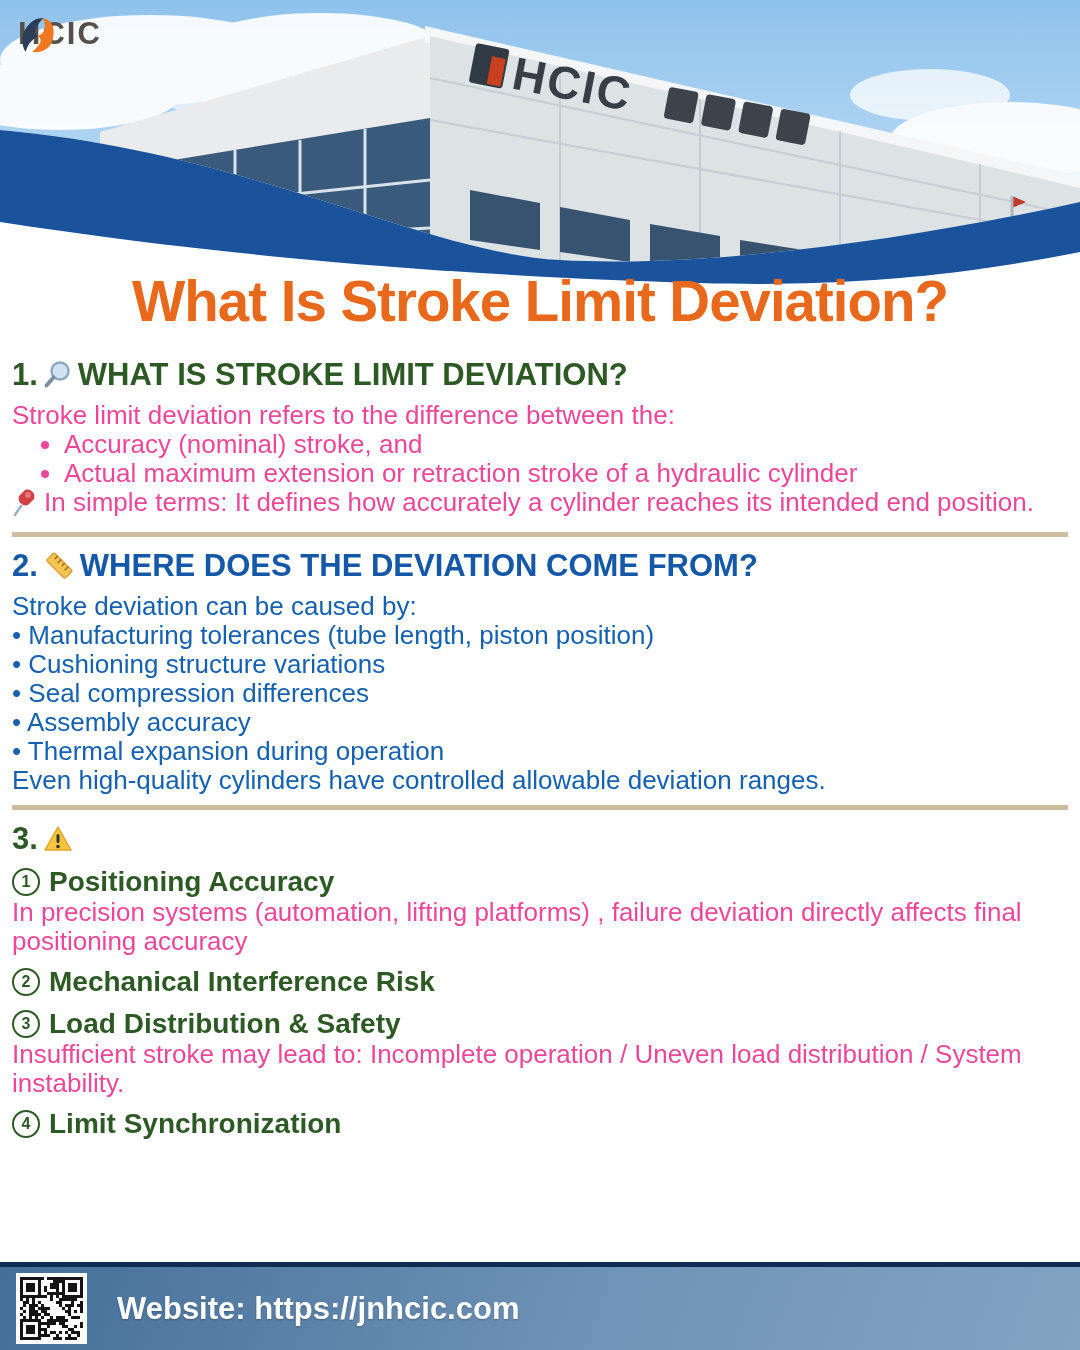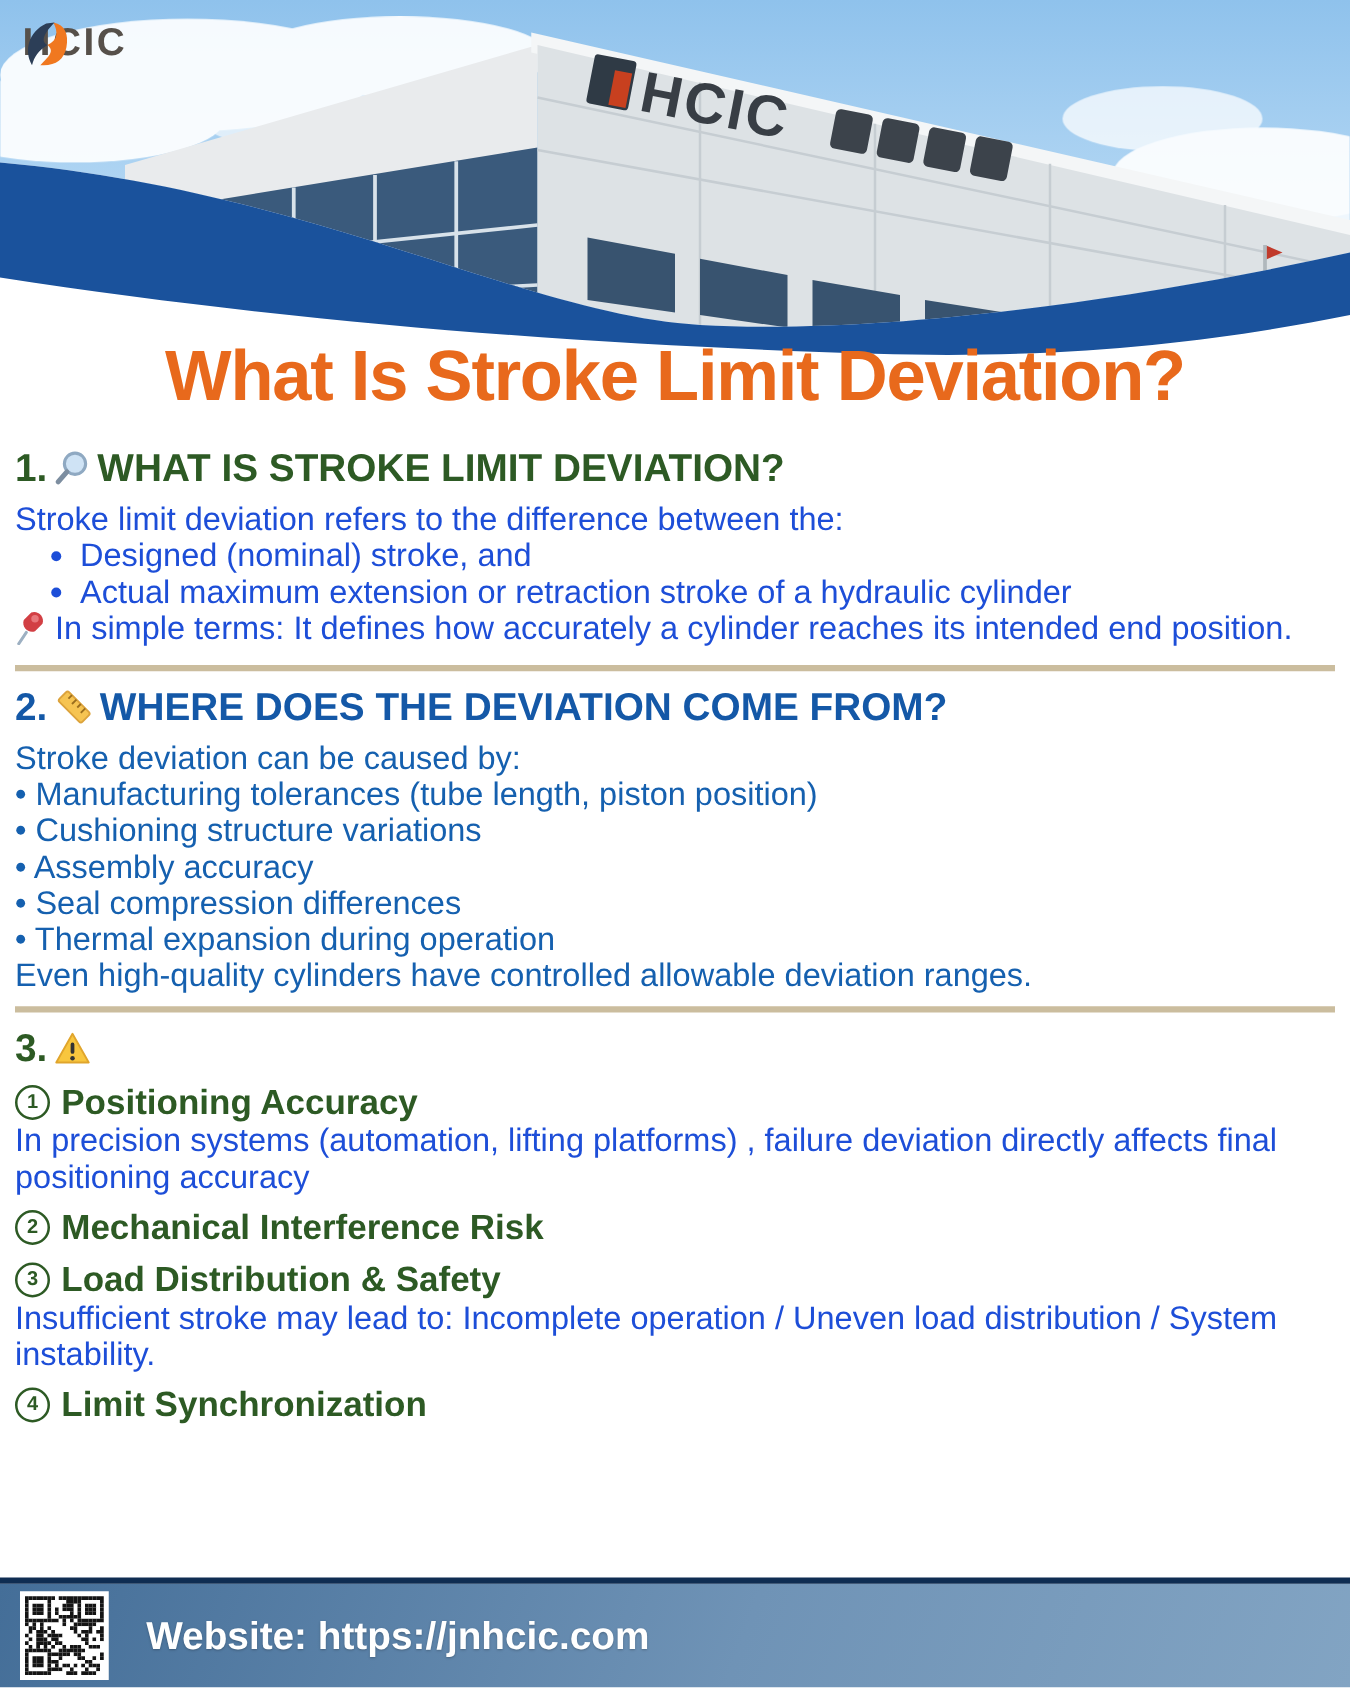--- a/index.html
+++ b/index.html
@@ -22,21 +22,21 @@
   }
   
   .content{padding:0 12px;}
   .sec-head{
     display:flex;align-items:center;gap:5px;
     font-size:31px;font-weight:bold;line-height:34px;
   }
   .sec-head .icon{display:inline-flex;flex:0 0 auto;}
   .s1 .sec-head,.s3 .sec-head{color:#2d5a24;}
   .s2 .sec-head{color:#1458a7;}
-  .s1-body,.s3-body{color:#1d4ed8;}
+  .s1-body,.s3-body{color:#ec4899;}
   .s2-body{color:#1560af;}
   .bodytxt{font-size:26px;line-height:29px;}
   .s1 .sec-head{margin-top:24px;}
   .s2 .sec-head{margin-top:12px;}
   .s3 .sec-head{margin-top:12px;}
   .intro{margin-top:9px;}
   ul.dotlist{margin:0;padding-left:52px;list-style:disc;}
   .flatlist div::before{content:"• ";}
   .note{margin-top:0;}
   .note .icon{display:inline-block;vertical-align:-5px;margin-right:6px;}
@@ -172,21 +172,21 @@
         <svg width="30" height="30" viewBox="0 0 30 30">
           <circle cx="17" cy="11" r="8.5" fill="#cfe3f5" stroke="#8fa9c2" stroke-width="2.5"></circle>
           <line x1="10.5" y1="17.5" x2="3.5" y2="25.5" stroke="#7d8ea0" stroke-width="4" stroke-linecap="round"></line>
         </svg>
       </span>
       <span>WHAT IS STROKE LIMIT DEVIATION?</span>
     </div>
     <div class="s1-body bodytxt">
       <div class="intro">Stroke limit deviation refers to the difference between the:</div>
       <ul class="dotlist">
-        <li>Designed (nominal) stroke, and</li>
+        <li>Accuracy (nominal) stroke, and</li>
         <li>Actual maximum extension or retraction stroke of a hydraulic cylinder</li>
       </ul>
       <div class="note">
         <span class="icon">
           <svg width="26" height="28" viewBox="0 0 26 28">
             <line x1="9" y1="18" x2="3" y2="27" stroke="#9db0c2" stroke-width="2.5" stroke-linecap="round"></line>
             <path d="M13,2 C18,0 24,5 22,11 L16,17 C11,19 5,14 7,8 Z" fill="#d23f44"></path>
             <circle cx="16" cy="7" r="3" fill="#e8777b"></circle>
           </svg>
         </span><span>In simple terms: It defines how accurately a cylinder reaches its intended end position.</span>
@@ -211,22 +211,22 @@
           </g>
         </svg>
       </span>
       <span>WHERE DOES THE DEVIATION COME FROM?</span>
     </div>
     <div class="s2-body bodytxt">
       <div class="intro">Stroke deviation can be caused by:</div>
       <div class="flatlist">
         <div>Manufacturing tolerances (tube length, piston position)</div>
         <div>Cushioning structure variations</div>
+        <div>Seal compression differences</div>
         <div>Assembly accuracy</div>
-        <div>Seal compression differences</div>
         <div>Thermal expansion during operation</div>
       </div>
       <div>Even high-quality cylinders have controlled allowable deviation ranges.</div>
     </div>
   </div>
   <div class="divider"></div>
 
   <div class="s3">
     <div class="sec-head">
       <span>3.</span>

